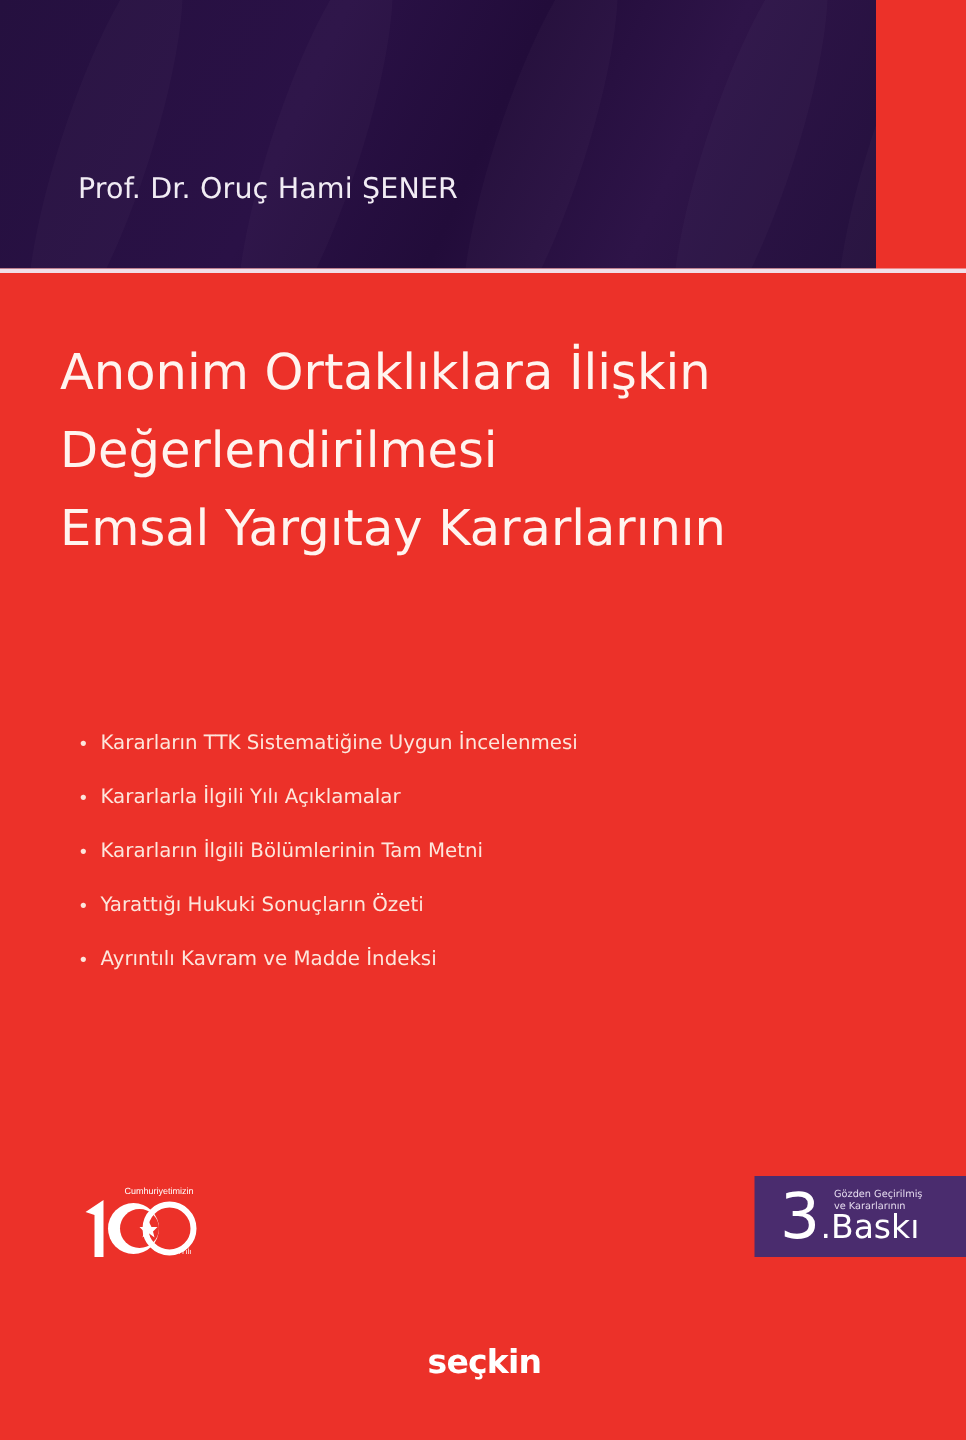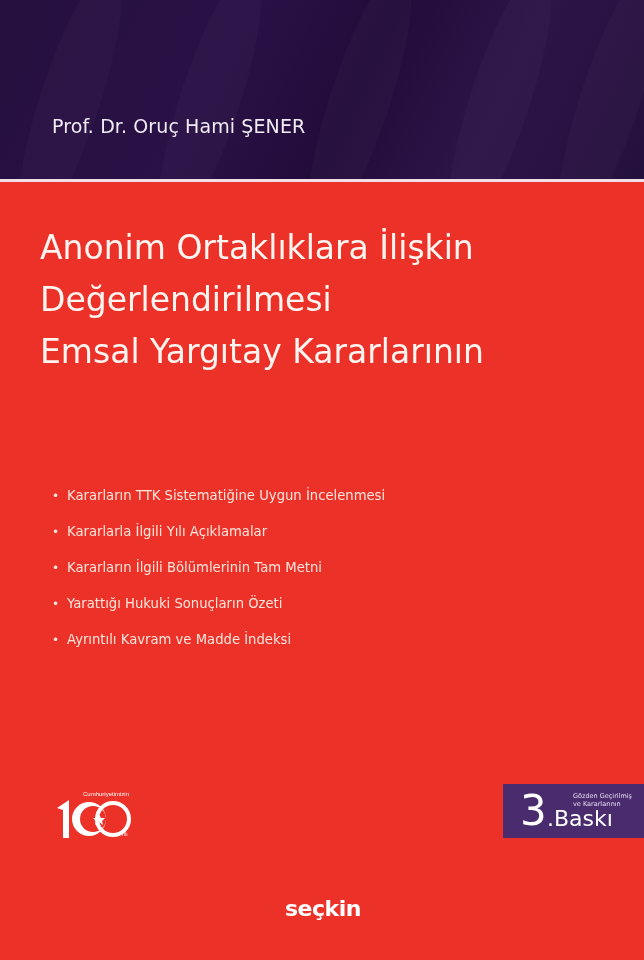--- a/index.html
+++ b/index.html
@@ -1,39 +1,39 @@
 <!DOCTYPE html>
 <html><head>
   <meta charset="utf-8">
   <style>
     html, body { margin: 0; padding: 0; }
     body { width: 644px; height: 960px; overflow: hidden; font-family: "DejaVu Sans", sans-serif; }
     .cover { position: relative; width: 644px; height: 960px; background: #ec3129; }
     .header {
-      position: absolute; left: 0; top: 0; width: 644px; height: 179px;
+      position: absolute; left: 0; top: 0; width: 584px; height: 179px;
       background: linear-gradient(115deg, #25103f 0%, #2a1146 35%, #220c3a 55%, #2e1448 75%, #24103d 100%);
       overflow: hidden;
     }
     .header .wave { position: absolute; top: -40px; width: 60px; height: 280px; border-radius: 50%;
       background: rgba(255,255,255,0.025); transform: rotate(18deg); }
     .divider { position: absolute; left: 0; top: 179px; width: 644px; height: 3px; background: #f1dfe8; }
     .author { position: absolute; left: 52px; top: 115px; color: #f1ecf4; font-size: 19px; letter-spacing: 0.1px; }
     .title { position: absolute; left: 40px; top: 222px; color: #fff4ef; font-size: 33px; line-height: 52px; font-weight: normal; }
     .title div { white-space: nowrap; }
     .features { position: absolute; left: 52px; top: 487px; margin: 0; padding: 0; list-style: none; color: #fde6dc; font-size: 13.2px; }
     .features li { position: relative; padding-left: 15px; margin-bottom: 18px; line-height: 18px; }
     .features li .bullet { position: absolute; left: 0; top: 0; font-size: 12px; }
     .features li .line { display: block; white-space: nowrap; }
     .centennial { position: absolute; left: 55px; top: 786px; width: 90px; height: 54px; }
     .edition {
       position: absolute; left: 503px; top: 784px; width: 141px; height: 54px;
       background: #4a2c6e; color: #fff;
     }
     .edition .num { position: absolute; left: 17px; top: 2px; font-size: 42px; line-height: 50px; }
-    .edition .note { position: absolute; left: 70px; top: 8px; font-size: 6.5px; line-height: 8px; color: #e6dcef; }
+    .edition .note { position: absolute; left: 53px; top: 8px; font-size: 6.5px; line-height: 8px; color: #e6dcef; }
     .edition .label { position: absolute; left: 44px; top: 21px; font-size: 22px; line-height: 28px; }
     .publisher { position: absolute; left: 285px; top: 896px; color: #fff; font-size: 22px; font-weight: bold; letter-spacing: -0.5px; }
   </style>
 </head>
 <body>
 
 <div class="cover">
   <div class="header">
     <div class="wave" style="left:40px"></div>
     <div class="wave" style="left:180px"></div>

